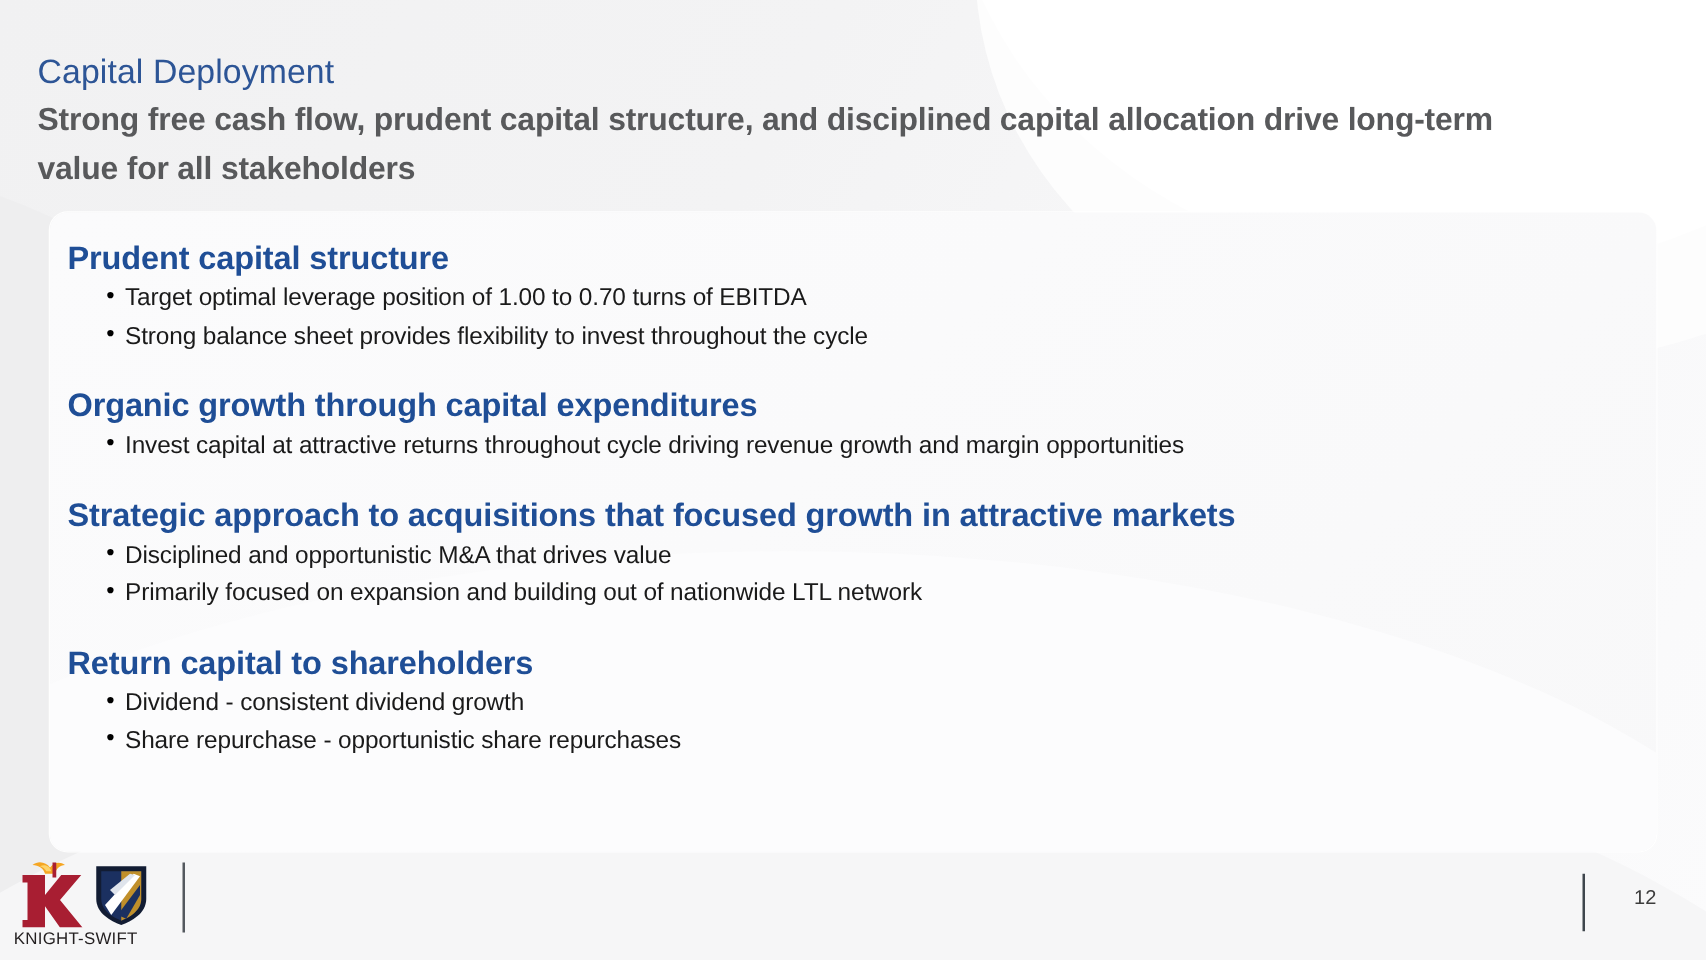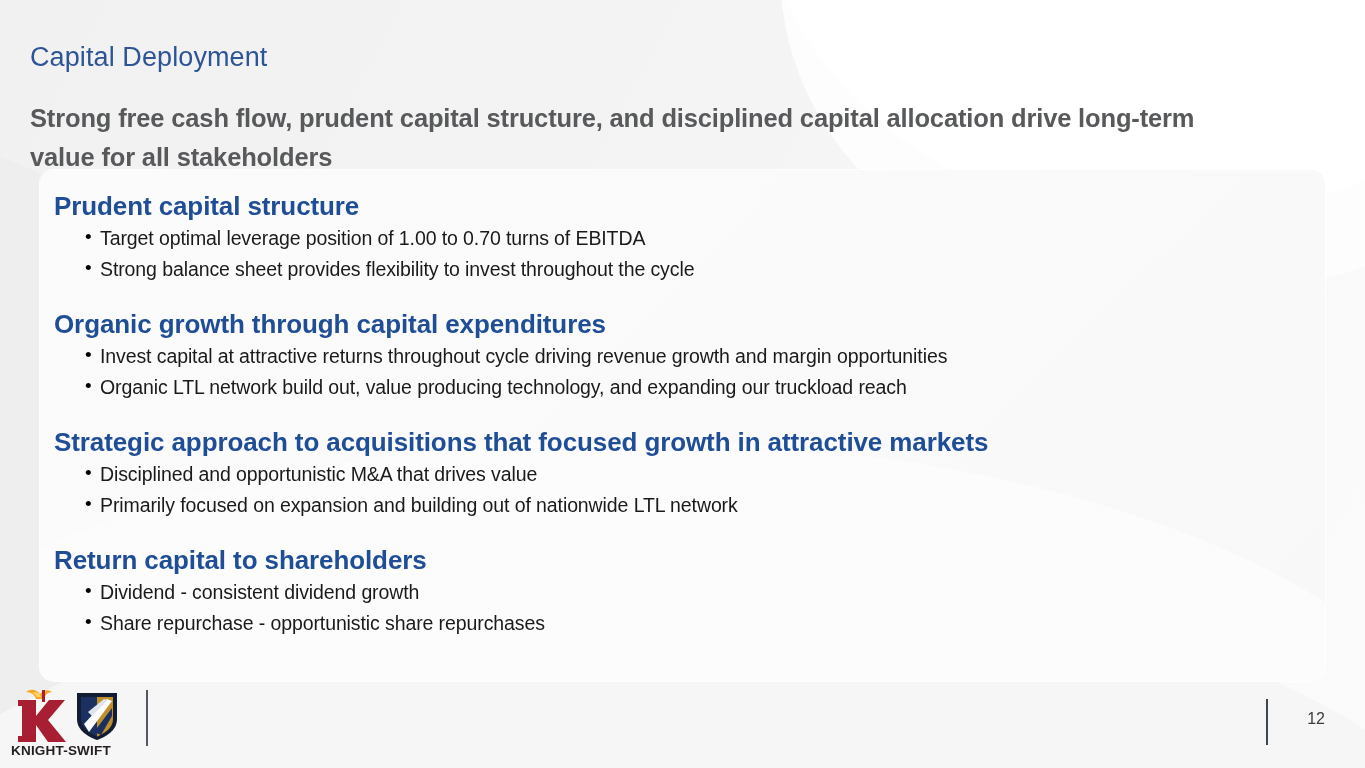--- a/index.html
+++ b/index.html
@@ -74,21 +74,21 @@
     top: 42px;
     font-size: 27px;
     font-weight: 400;
     color: #2d5596;
     letter-spacing: .1px;
     white-space: nowrap;
   }
   .slide-subtitle {
     position: absolute;
     left: 30px;
-    top: 99px;
+    top: 77px;
     width: 1190px;
     font-size: 25.5px;
     font-weight: bold;
     line-height: 39px;
     color: #58595b;
     letter-spacing: -.15px;
   }
 
   
   .content-card {
@@ -163,21 +163,21 @@
     width: 132px;
     height: 72px;
   }
   .logo-k { position: absolute; left: 4px; top: 0; }
   .logo-shield { position: absolute; left: 66px; top: 2px; }
   .logo-wordmark {
     position: absolute;
     left: 3px;
     bottom: 2px;
     font-size: 13.5px;
-    font-weight: bold;
+    font-weight: normal;
     letter-spacing: .2px;
     color: #231f20;
   }
   .logo-divider-left {
     position: absolute;
     left: 138px;
     bottom: 14px;
     width: 2px;
     height: 56px;
     background: #54595f;
@@ -221,21 +221,20 @@
         <ul class="bullet-list">
           <li class="bullet-item">Target optimal leverage position of 1.00 to 0.70 turns of EBITDA</li>
           <li class="bullet-item">Strong balance sheet provides flexibility to invest throughout the cycle</li>
         </ul>
       </div>
 
       <div class="section">
         <div class="section-heading">Organic growth through capital expenditures</div>
         <ul class="bullet-list">
           <li class="bullet-item">Invest capital at attractive returns throughout cycle driving revenue growth and margin opportunities</li>
-          <li class="bullet-item">Organic LTL network build out, value producing technology, and expanding our truckload reach</li>
         </ul>
       </div>
 
       <div class="section">
         <div class="section-heading">Strategic approach to acquisitions that focused growth in attractive markets</div>
         <ul class="bullet-list">
           <li class="bullet-item">Disciplined and opportunistic M&amp;A that drives value</li>
           <li class="bullet-item">Primarily focused on expansion and building out of nationwide LTL network</li>
         </ul>
       </div>

